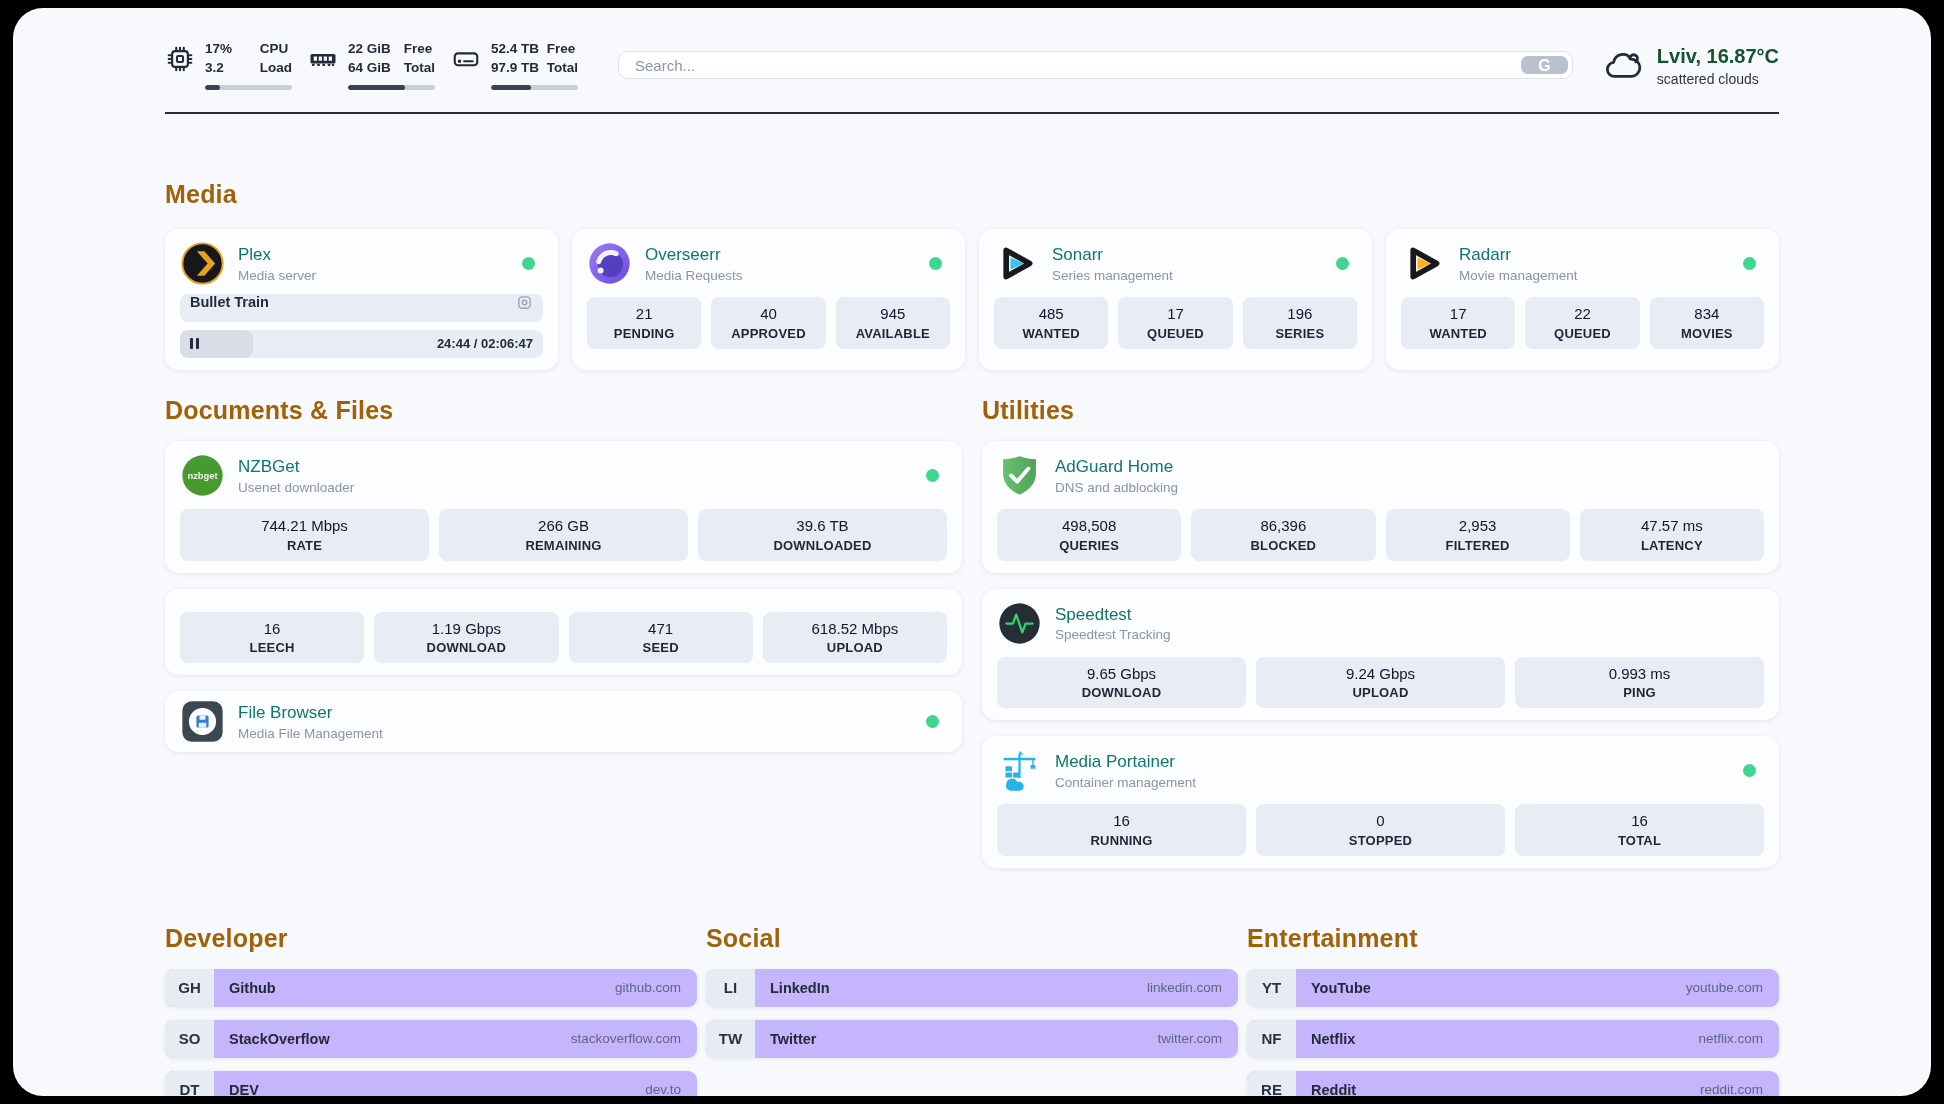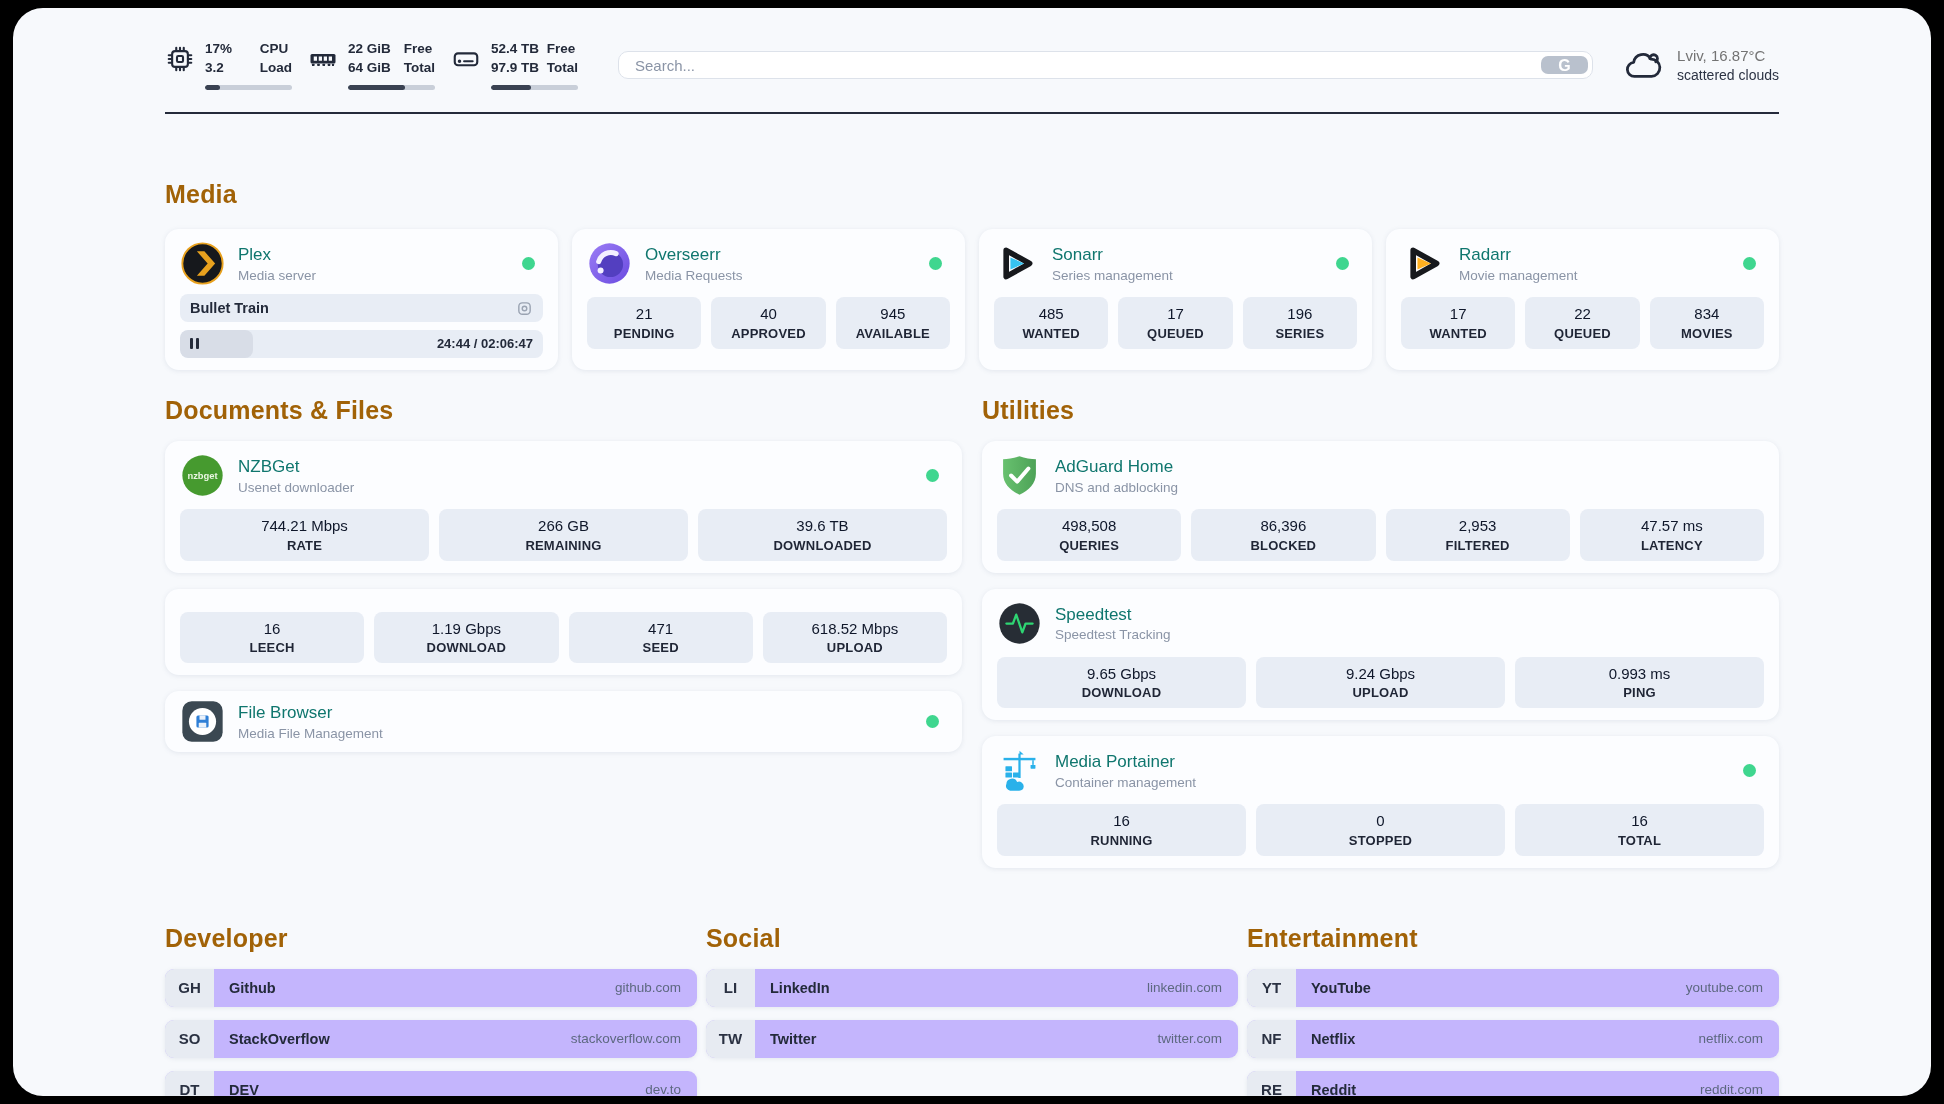--- a/index.html
+++ b/index.html
@@ -17,21 +17,21 @@
   .mcol.right{font-weight:600;}
   .monitor-bar{height:5px;border-radius:3px;background:#c9cfd9;margin-top:7px;margin-left:40px;position:relative;overflow:hidden;}
   .monitor-fill{position:absolute;left:0;top:0;bottom:0;border-radius:3px;background:#3a4252;}
 
   .search{flex:1;margin-left:24px;margin-right:30px;position:relative;height:28px;}
   .search input{width:100%;height:100%;border:1px solid #dde2ea;border-radius:10px;background:#fff;padding:0 64px 0 16px;font-size:15px;color:#252b3b;box-sizing:border-box;font-family:"Liberation Sans",sans-serif;outline:none;}
   .search input::placeholder{color:#8a94a6;}
   .search-btn{position:absolute;right:5px;top:5px;bottom:5px;width:47px;background:#b9c1cd;border:none;border-radius:7px;color:#fff;font-size:16px;font-weight:600;cursor:pointer;font-family:"Liberation Sans",sans-serif;}
   .weather{display:flex;align-items:center;flex:none;}
   .weather-icon{width:42px;height:42px;margin-right:12px;display:flex;align-items:center;}
-  .weather-t1{font-size:15px;font-weight:400;color:#737373;line-height:1.4;}
+  .weather-t1{font-size:20px;font-weight:700;color:#14532d;line-height:1.4;}
   .weather-t2{font-size:14px;font-weight:500;color:#2c3344;line-height:1.3;}
 
   .divider{border:none;border-top:2px solid #252b3b;margin:18px 0 0 0;}
 
   
   .section-title{font-size:25px;font-weight:700;color:#a16207;letter-spacing:.2px;}
   .media-title{margin-top:66px;}
   .grid4{display:grid;grid-template-columns:repeat(4,1fr);gap:14px;margin-top:20px;}
   .two-col{display:grid;grid-template-columns:1fr 1fr;column-gap:20px;margin-top:26px;align-items:start;}
   .col-cards{display:flex;flex-direction:column;gap:16px;margin-top:16px;}
@@ -42,21 +42,21 @@
   .app-names{flex:1;min-width:0;}
   .app-name{font-size:17px;font-weight:400;color:#0f766e;line-height:1.25;}
   .app-sub{font-size:13.5px;font-weight:500;color:#8a94a6;margin-top:2px;}
   .dot{width:13px;height:13px;border-radius:50%;background:#3fd68f;flex:none;margin-right:8px;}
   .stats{display:flex;gap:10px;margin-top:11px;}
   .stat{flex:1;background:#e8edf5;border-radius:8px;text-align:center;padding:7px 4px 8px;}
   .stat-value{font-size:15px;font-weight:500;color:#0f172a;line-height:1.3;}
   .stat-label{font-size:13px;font-weight:700;color:#1f2535;margin-top:2px;letter-spacing:.2px;}
 
   
-  .plex-row{height:28px;background:#e8edf5;border-radius:8px;display:flex;align-items:center;padding:0 10px;margin-top:8px;}
+  .plex-row{height:28px;background:#e8edf5;border-radius:8px;display:flex;align-items:flex-start;padding:0 10px;margin-top:8px;}
   .plex-title{font-size:14.5px;font-weight:700;color:#232a3a;flex:1;}
   .plex-progress{position:relative;padding:0;overflow:hidden;}
   .plex-elapsed{position:absolute;left:0;top:0;bottom:0;background:#d8dde7;border-radius:8px;display:flex;align-items:center;padding-left:10px;box-sizing:border-box;}
   .pause-icon i{display:inline-block;width:3px;height:11px;background:#252b3b;border-radius:1px;margin-right:3px;}
   .plex-time{position:absolute;right:10px;top:0;line-height:28px;font-size:13px;font-weight:700;color:#232a3a;}
 
   
   .bottom{display:grid;grid-template-columns:repeat(3,1fr);gap:9px;margin-top:56px;}
   .bm-list{margin-top:16px;}
   .bookmark{height:38px;background:#c4b5fd;border-radius:9px;box-shadow:0 1px 4px rgba(106,120,146,.13);display:flex;align-items:center;margin-bottom:13px;overflow:hidden;cursor:pointer;}

